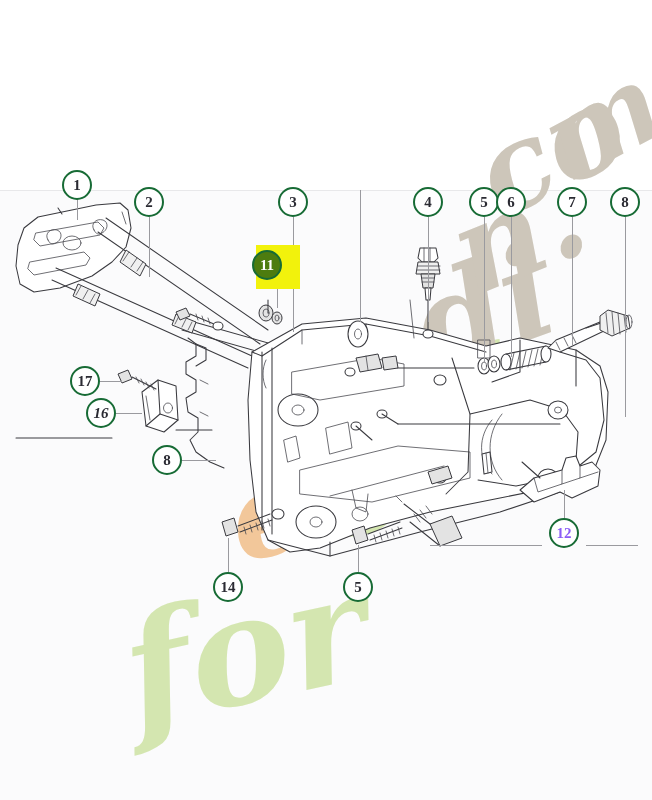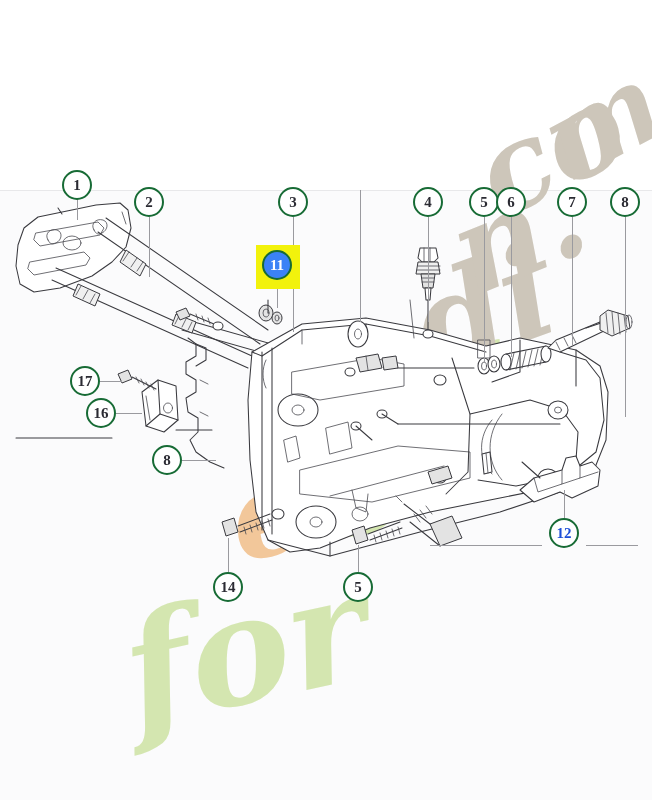--- a/index.html
+++ b/index.html
@@ -368,22 +368,22 @@
     </div>
   <div id="callout-layer">
       <div class="callout plain" style="left: 62px; top: 170px; border-color: rgb(23, 107, 53); color: rgb(43, 43, 51);">1</div>
       <div class="callout plain" style="left: 134px; top: 187px; border-color: rgb(23, 107, 53); color: rgb(43, 43, 51);">2</div>
       <div class="callout plain" style="left: 278px; top: 187px; border-color: rgb(23, 107, 53); color: rgb(43, 43, 51);">3</div>
       <div class="callout plain" style="left: 413px; top: 187px; border-color: rgb(23, 107, 53); color: rgb(43, 43, 51);">4</div>
       <div class="callout plain" style="left: 469px; top: 187px; border-color: rgb(23, 107, 53); color: rgb(43, 43, 51);">5</div>
       <div class="callout plain" style="left: 496px; top: 187px; border-color: rgb(23, 107, 53); color: rgb(43, 43, 51);">6</div>
       <div class="callout plain" style="left: 557px; top: 187px; border-color: rgb(23, 107, 53); color: rgb(43, 43, 51);">7</div>
       <div class="callout plain" style="left: 610px; top: 187px; border-color: rgb(23, 107, 53); color: rgb(43, 43, 51);">8</div>
-      <div class="callout filled" style="left: 262px; top: 250px; background: #3b82f6; border-color: rgb(23, 107, 53); color: rgb(255, 255, 255);">11</div>
-      <div class="callout plain" style="left: 549px; top: 518px; border-color: rgb(23, 107, 53); color: #1d4ed8;">12</div>
+      <div class="callout filled" style="left: 252px; top: 250px; background: #4d7c0f; border-color: rgb(23, 107, 53); color: rgb(255, 255, 255);">11</div>
+      <div class="callout plain" style="left: 549px; top: 518px; border-color: rgb(23, 107, 53); color: #8b5cf6;">12</div>
       <div class="callout plain" style="left: 343px; top: 572px; border-color: rgb(23, 107, 53); color: rgb(43, 43, 51);">5</div>
       <div class="callout plain" style="left: 213px; top: 572px; border-color: rgb(23, 107, 53); color: rgb(43, 43, 51);">14</div>
       <div class="callout plain" style="left: 152px; top: 445px; border-color: rgb(23, 107, 53); color: rgb(43, 43, 51);">8</div>
-      <div class="callout plain" style="left: 86px; top: 398px; border-color: rgb(23, 107, 53); color: rgb(43, 43, 51);">16</div>
+      <div class="callout plain" style="left: 86px; top: 398px; border-color: rgb(23, 107, 53); color: rgb(43, 43, 51); font-style: italic;">16</div>
       <div class="callout plain" style="left: 70px; top: 366px; border-color: rgb(23, 107, 53); color: rgb(43, 43, 51);">17</div>
     </div>
 
 </div>
 
 </body></html>

